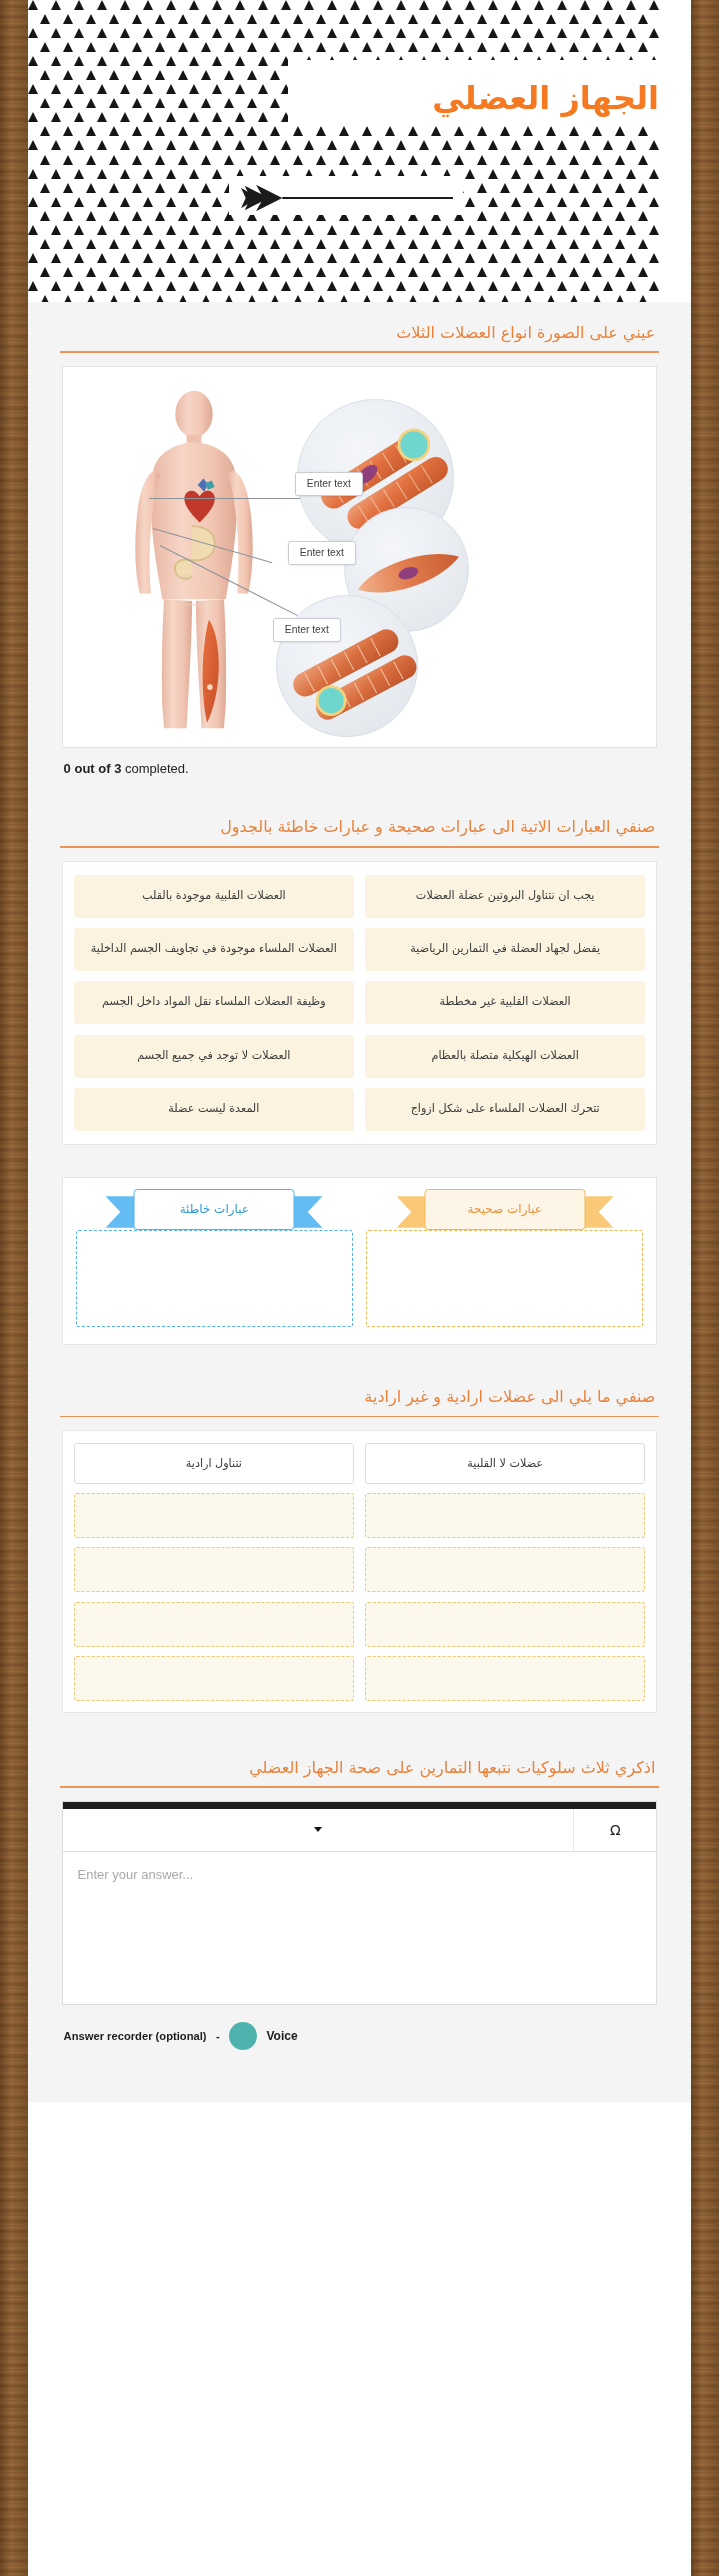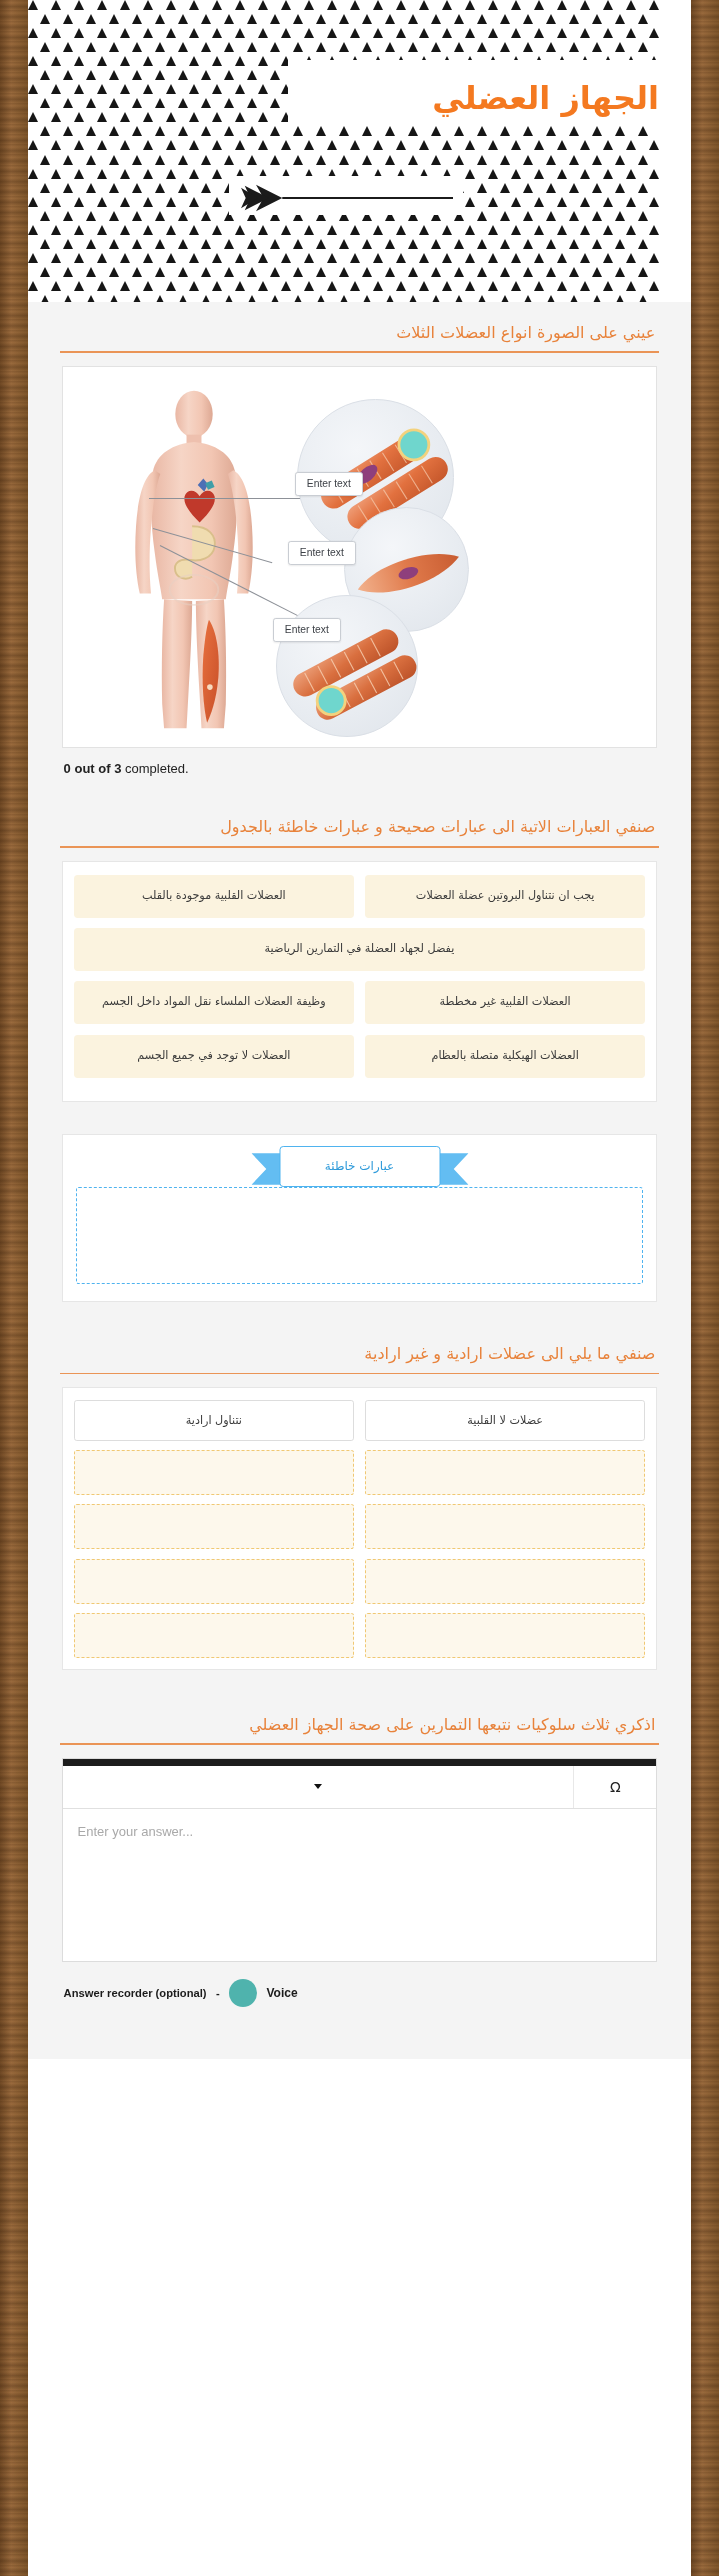--- a/index.html
+++ b/index.html
@@ -1161,48 +1161,65 @@
     <div class="card" style="padding-top:36px;">
       <div class="q-title">صنفي العبارات الاتية الى عبارات صحيحة و عبارات خاطئة بالجدول</div>
       <div class="q-rule"></div>
 
       <div class="table-panel">
         <div class="tbl-row">
           <div class="tbl-cell">العضلات القلبية موجودة بالقلب</div>
           <div class="tbl-cell">يجب ان نتناول البروتين عضلة العضلات</div>
         </div>
         <div class="tbl-row">
+          <div class="tbl-cell">العضلات الملساء موجودة في تجاويف الجسم الداخلية</div>
           <div class="tbl-cell">يفضل لجهاد العضلة في التمارين الرياضية</div>
         </div>
         <div class="tbl-row">
           <div class="tbl-cell">وظيفة العضلات الملساء نقل المواد داخل الجسم</div>
           <div class="tbl-cell">العضلات القلبية غير مخططة</div>
         </div>
         <div class="tbl-row">
           <div class="tbl-cell">العضلات لا توجد في جميع الجسم</div>
           <div class="tbl-cell">العضلات الهيكلية متصلة بالعظام</div>
+        </div>
+        <div class="tbl-row" style="margin-bottom:0;">
+          <div class="tbl-cell">المعدة ليست عضلة</div>
+          <div class="tbl-cell">تتحرك العضلات الملساء على شكل ازواج</div>
         </div>
       </div>
     </div>
 
     <div class="card" style="padding-top:26px;">
       <div class="drop-panel">
         <div class="drop-col">
           <div class="ribbon wrong">
             <svg class="ribbon-tail l" viewBox="0 0 40 34">
               <path d="M0 0 L40 0 L40 34 L0 34 L16 17 Z" fill="#63bdf2"></path>
             </svg>
             <svg class="ribbon-tail r" viewBox="0 0 40 34">
               <path d="M40 0 L0 0 L0 34 L40 34 L24 17 Z" fill="#63bdf2"></path>
             </svg>
             <div class="ribbon-body">عبارات خاطئة</div>
           </div>
           <div class="dropzone blue"></div>
         </div>
 
+        <div class="drop-col">
+          <div class="ribbon correct">
+            <svg class="ribbon-tail l" viewBox="0 0 40 34">
+              <path d="M0 0 L40 0 L40 34 L0 34 L16 17 Z" fill="#f9c977"></path>
+            </svg>
+            <svg class="ribbon-tail r" viewBox="0 0 40 34">
+              <path d="M40 0 L0 0 L0 34 L40 34 L24 17 Z" fill="#f9c977"></path>
+            </svg>
+            <div class="ribbon-body">عبارات صحيحة</div>
+          </div>
+          <div class="dropzone"></div>
+        </div>
       </div>
     </div>
 
     <div class="card" style="padding-top:37px;">
       <div class="q-title">صنفي ما يلي الى عضلات ارادية و غير ارادية</div>
       <div class="q-rule"></div>
 
       <div class="two-col-panel">
         <div class="hdr-row">
           <div class="hdr-cell">نتناول ارادية</div>

